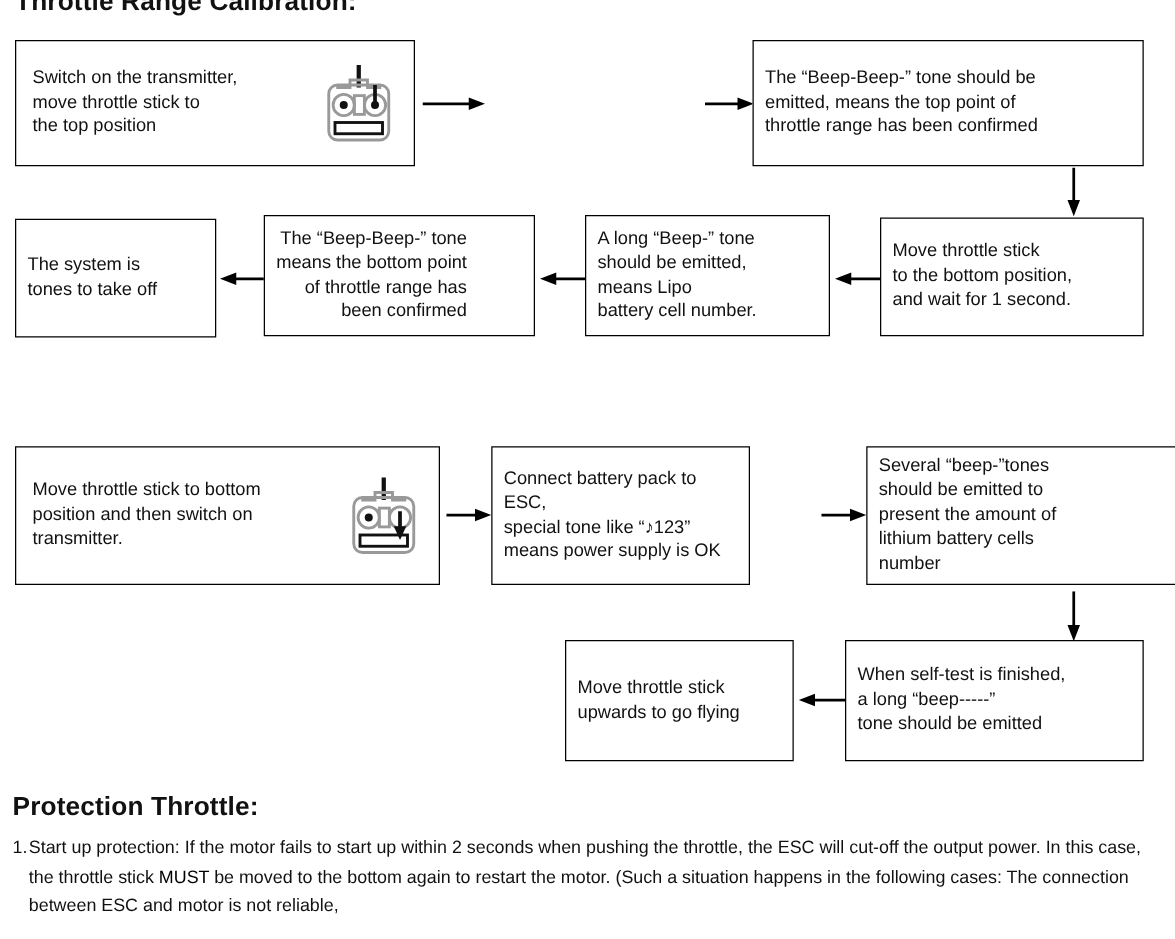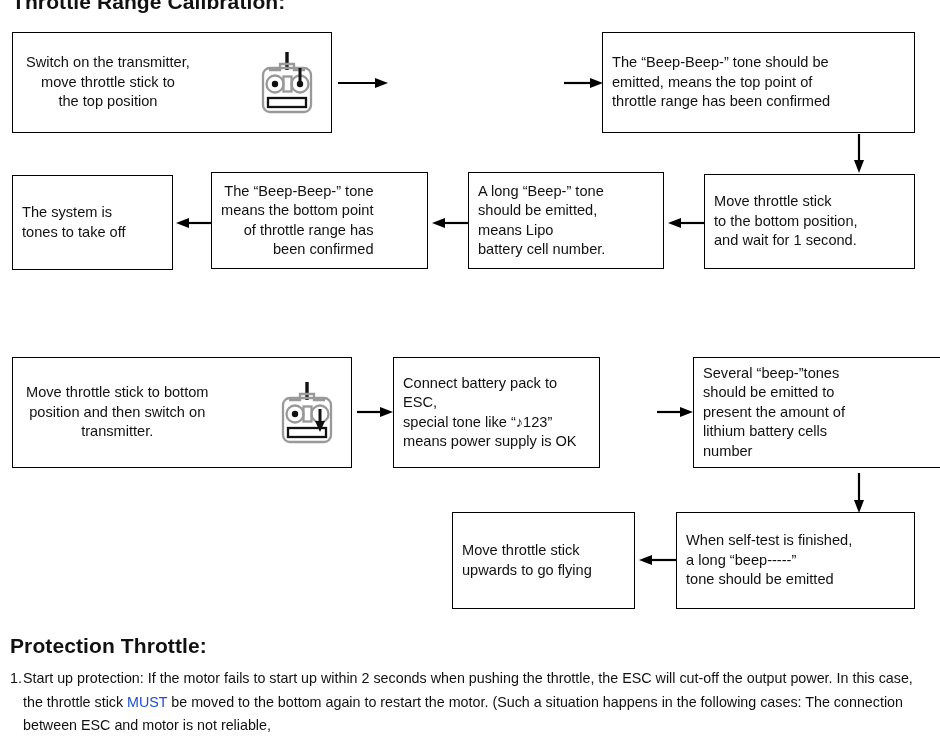--- a/index.html
+++ b/index.html
@@ -44,21 +44,21 @@
     align-items: center;
   }
   .box .txt {
     font-size: 14.6px;
     line-height: 19.5px;
     color: #111111;
     padding: 0 9px;
     white-space: pre-line;
   }
   .box.with-icon { justify-content: space-between; }
-  .box.with-icon .txt { padding-left: 13px; text-align: center; }
+  .box.with-icon .txt { padding-left: 13px; }
 
   
   .arrow-h, .arrow-v {
     position: absolute;
   }
   .arrow-h svg, .arrow-v svg { display: block; }
 
   
   .tx-icon { width: 64px; height: 74px; margin-right: 12px; flex: 0 0 auto; }
 
@@ -71,21 +71,21 @@
     font-size: 14.3px;
     line-height: 23.5px;
     color: #111111;
   }
   .prot-item { position: relative; padding-left: 13px; }
   .prot-item .num {
     position: absolute;
     left: 0;
     top: 0;
   }
-  .hl { color: #1d4ed8; }
+  .hl { color: #000000; }
 </style>
 </head>
 <body>
 
 <div class="page">
 
   <div class="heading" id="title-throttle">Throttle Range Calibration:</div>
 
   <div class="box with-icon" style="left:12px; top:32px; width:320px; height:101px;">
     <div class="txt">Switch on the transmitter,

